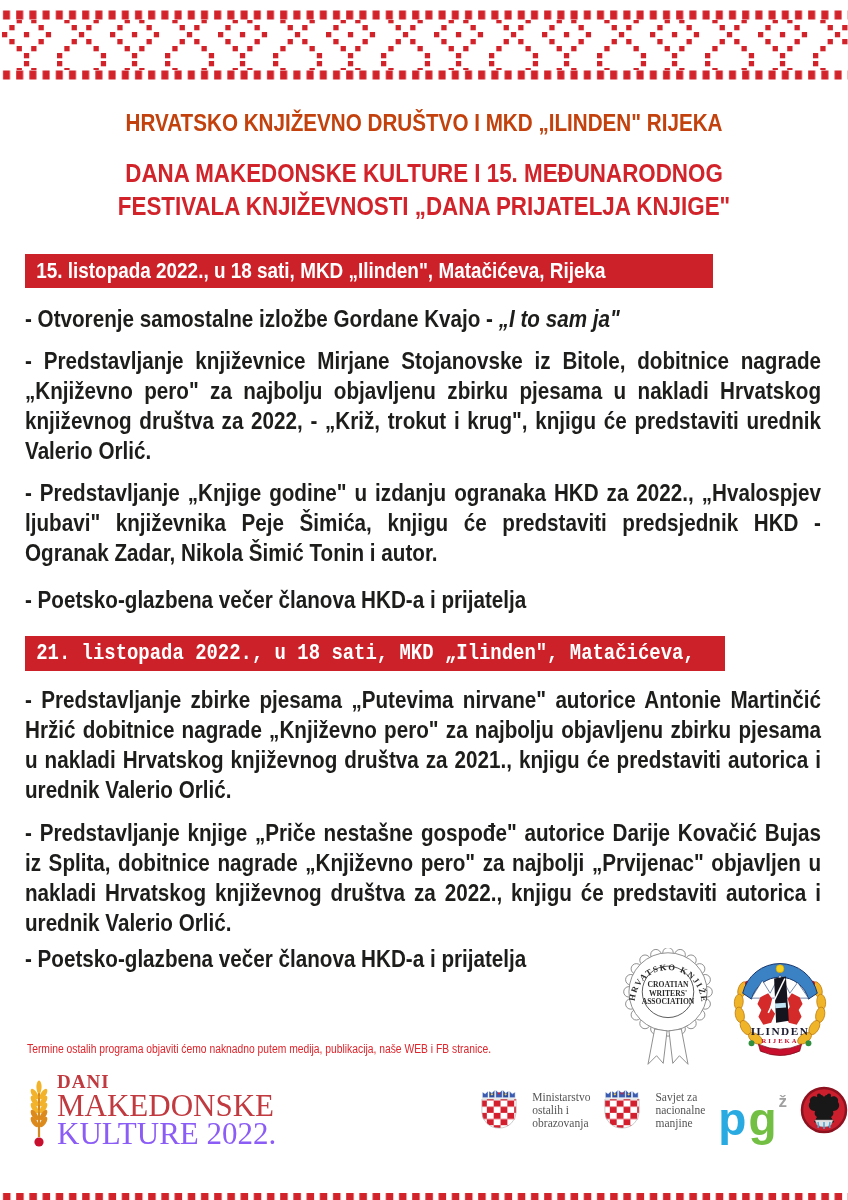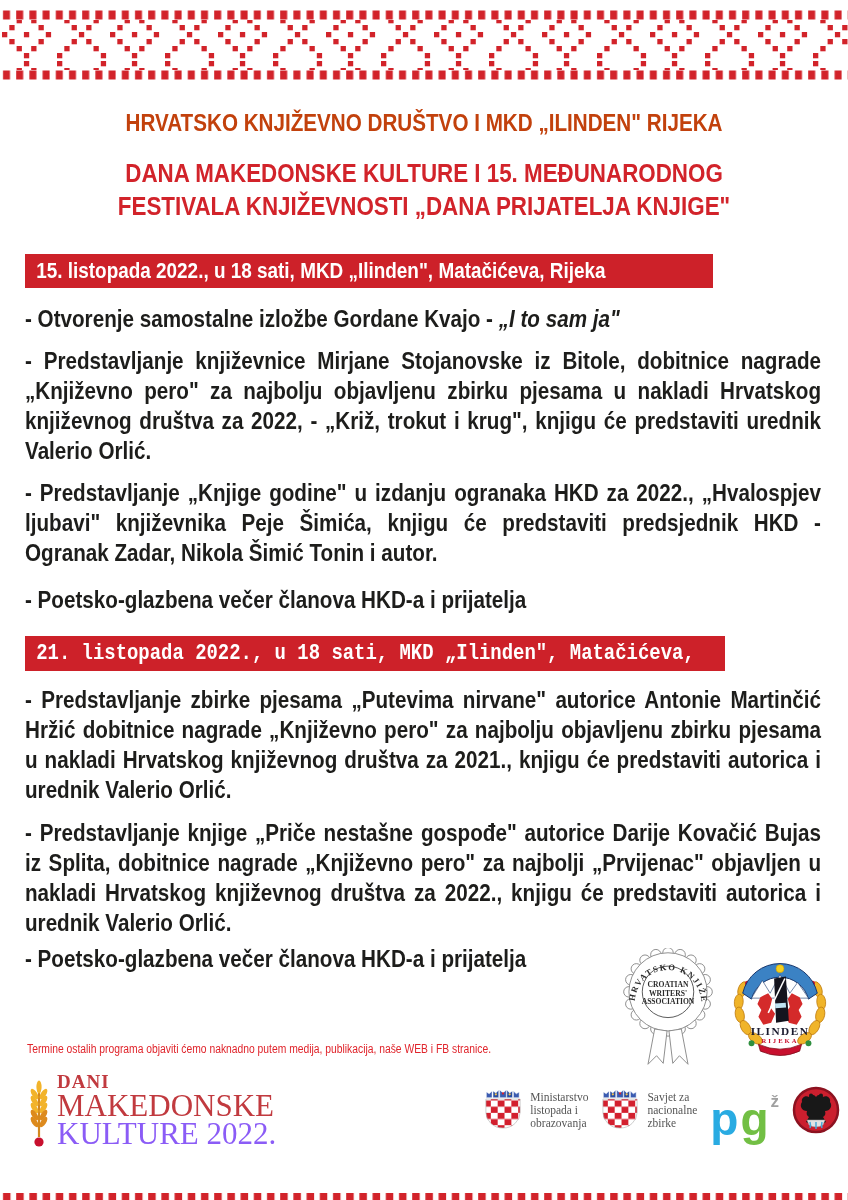--- a/index.html
+++ b/index.html
@@ -40,28 +40,28 @@
   .mt14{margin-top:14px}.mt13{margin-top:13px}.mt6{margin-top:6px}
   em { font-style:italic; }
 
   
   .logos-right { position:absolute; top:938px; right:16px; display:flex; gap:14px; align-items:flex-start; }
 
   
   .note { margin:65px 0 0 27px; font-size:12px; font-weight:400; color:#e0242b; line-height:20px; }
 
   
-  .footer-row { margin-top:13px; padding:0 8px 0 27px; display:flex; align-items:center; justify-content:space-between; }
+  .footer-row { margin-top:13px; padding:0 0 0 27px; display:flex; align-items:center; justify-content:space-between; }
   .dani { display:flex; align-items:flex-end; gap:6px; }
   .dani-text { font-family:"Liberation Serif", serif; }
   .dani-l1 { font-size:19px; font-weight:700; letter-spacing:1px; color:#c13a3f; line-height:20px; }
   .dani-l2 { font-size:31px; color:#c13a3f; line-height:27px; }
   .dani-l3 { font-size:31px; color:#8b5cf6; line-height:29px; }
   .footer-right { display:flex; align-items:center; gap:13px; }
-  .gov { display:flex; align-items:center; gap:8px; }
+  .gov { display:flex; align-items:center; gap:14px; }
   .gov-text { font-family:"Liberation Serif", serif; font-size:11.5px; color:#555; line-height:13px; }
   .gov-text span { display:block; }
   .pgz { font-weight:700; font-size:46px; line-height:46px; letter-spacing:2px; }
   .pgz-p { color:#29abe2; } .pgz-g { color:#72bf44; }
   .pgz-z { color:#a0a0a0; font-size:17px; vertical-align:28px; letter-spacing:0; }
 </style>
 </head>
 <body>
 
 <div class="poster">
@@ -283,33 +283,33 @@
           </symbol>
         </defs>
       </svg>
 
       <div class="gov">
         <svg width="38" height="44" viewBox="0 0 40 46">
             <use href="#hr-coat"></use>
           </svg>
         <div class="gov-text">
           <span>Ministarstvo</span>
-          <span>listopada i</span>
+          <span>ostalih i</span>
           <span>obrazovanja</span>
         </div>
       </div>
 
       <div class="gov">
         <svg width="38" height="44" viewBox="0 0 40 46">
             <use href="#hr-coat"></use>
           </svg>
         <div class="gov-text">
           <span>Savjet za</span>
           <span>nacionalne</span>
-          <span>zbirke</span>
+          <span>manjine</span>
         </div>
       </div>
 
       <div class="pgz"><span class="pgz-p">p</span><span class="pgz-g">g</span><span class="pgz-z">ž</span></div>
 
       <svg width="48" height="48" viewBox="0 0 48 48">
         <circle cx="24" cy="24" r="22" fill="#cb1f2e" stroke="#8c1220" stroke-width="2.5"></circle>
         <path d="M24 11 c-2,-3 -6,-3 -7 0 c-4,-2 -8,1 -7,5 c-3,4 0,9 5,9 c-1,3 0,5 2,6 l-3,5 c3,2 17,2 20,0 l-3,-5 c2,-1 3,-3 2,-6 c5,0 8,-5 5,-9 c1,-4 -3,-7 -7,-5 c-1,-3 -5,-3 -7,0 z" fill="#181818"></path>
         <circle cx="19" cy="9.5" r="2" fill="#181818"></circle>
           <circle cx="29" cy="9.5" r="2" fill="#181818"></circle>

